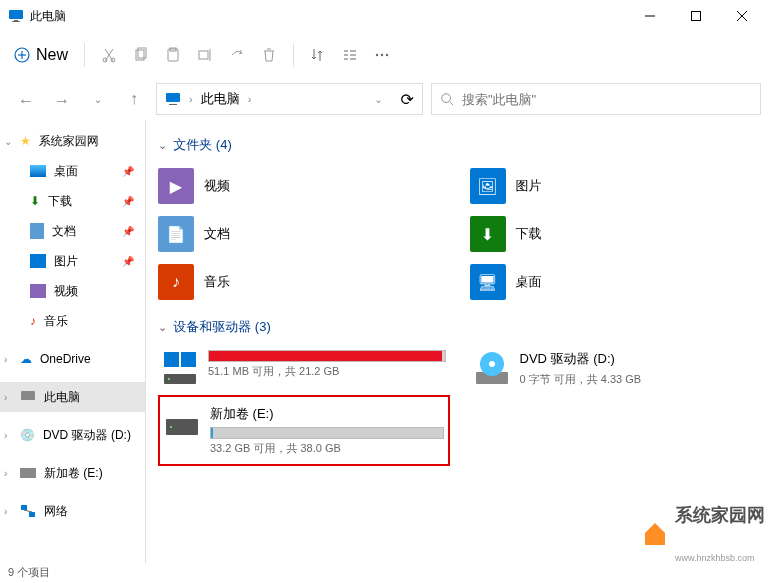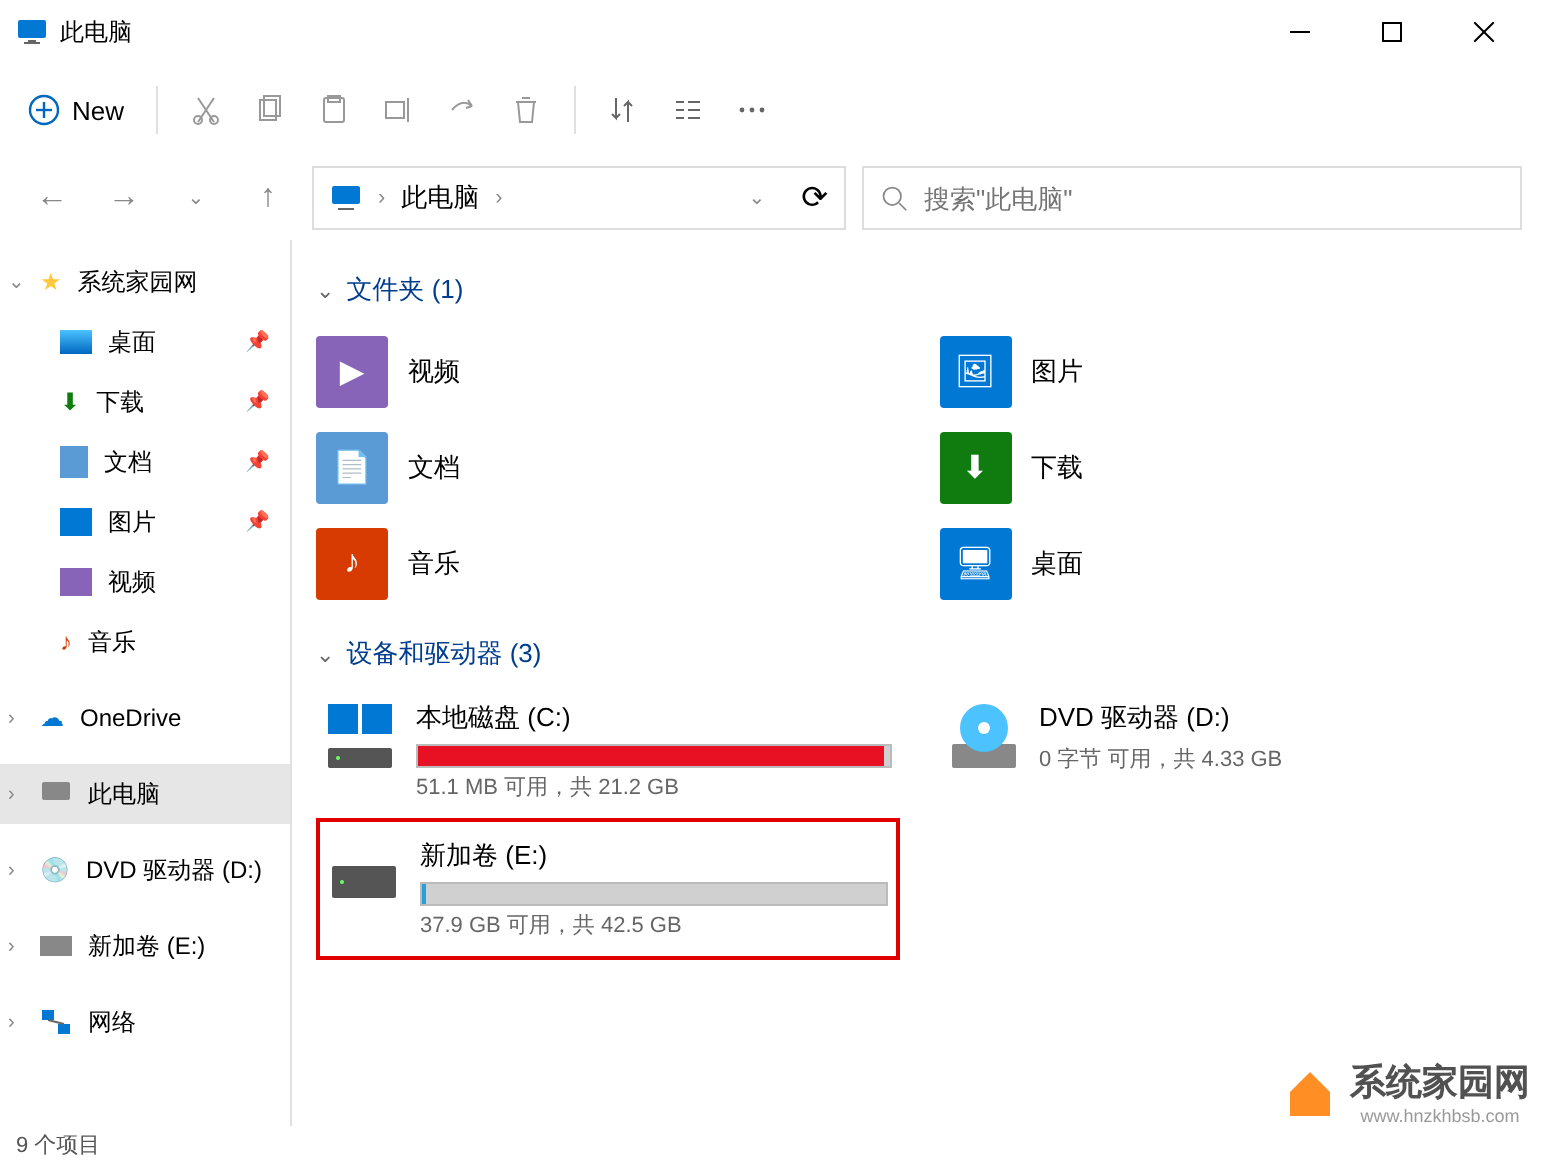--- a/index.html
+++ b/index.html
@@ -48,21 +48,21 @@
     .drv-bar { height: 12px; background: #d0d0d0; border: 1px solid #bbb; margin-bottom: 2px; position: relative; }
     .drv-fill { height: 100%; position: absolute; left: 0; top: 0; }
     .drv-stat { font-size: 11px; color: #666; }
     .hl { border: 2px solid #e00000; padding: 8px 4px; }
     
     .statusbar { position: absolute; bottom: 0; left: 0; height: 22px; font-size: 11px; padding-left: 8px; display: flex; align-items: center; color: #555; }
     
     .watermark { position: absolute; bottom: 20px; right: 8px; display: flex; align-items: center; gap: 6px; opacity: 0.85; }
     .wm-logo { width: 28px; height: 28px; }
     .wm-txt { font-size: 18px; font-weight: bold; color: #333; }
-    .wm-sub { font-size: 9px; color: #888; text-align: center; }
+    .wm-sub { font-size: 9px; color: #888; text-align: left; margin-top: 26px; }
   </style>
 </head>
 <body>
 
 <div class="titlebar">
   <svg class="icon" viewBox="0 0 16 16">
       <rect x="1" y="2" width="14" height="9" fill="#0078d4" rx="1"></rect>
       <rect x="6" y="12" width="4" height="1" fill="#666"></rect>
       <rect x="4" y="13" width="8" height="1" fill="#666"></rect>
     </svg>
@@ -87,21 +87,21 @@
   </div>
 </div>
 
 <div class="toolbar">
   <div class="new-btn">
     <svg width="16" height="16" viewBox="0 0 16 16">
         <circle cx="8" cy="8" r="7" fill="none" stroke="#0067c0" stroke-width="1.2"></circle>
         <line x1="8" y1="4" x2="8" y2="12" stroke="#0067c0" stroke-width="1.2"></line>
         <line x1="4" y1="8" x2="12" y2="8" stroke="#0067c0" stroke-width="1.2"></line>
       </svg>
-    <span style="font-size:13px">New</span>
+    <span style="font-size:16px">New</span>
   </div>
   <div class="tool-divider"></div>
   <svg class="tool-icon" viewBox="0 0 16 16">
       <path d="M4 2 L12 14 M12 2 L4 14" stroke="#999" fill="none"></path>
       <circle cx="4" cy="13" r="2" fill="none" stroke="#999"></circle>
       <circle cx="12" cy="13" r="2" fill="none" stroke="#999"></circle>
     </svg>
   <svg class="tool-icon" viewBox="0 0 16 16">
       <rect x="3" y="3" width="8" height="10" fill="none" stroke="#999"></rect>
       <rect x="5" y="1" width="8" height="10" fill="none" stroke="#999"></rect>
@@ -235,21 +235,21 @@
           <rect x="9" y="9" width="6" height="5" fill="#0078d4"></rect>
           <line x1="4" y1="7" x2="12" y2="9" stroke="#666"></line>
         </svg>
         <span>网络</span>
       </div>
   </div>
 
   <div class="main">
     <div class="section-hdr">
         <span class="chev-s">⌄</span>
-        <span>文件夹 (1)</span>
+        <span>文件夹 (4)</span>
       </div>
     <div class="grid">
       <div class="fld">
           <div class="fld-ic" style="background:#8764b8">
             <span style="color:#fff">▶</span>
           </div>
           <span class="fld-name">视频</span>
         </div>
       <div class="fld">
           <div class="fld-ic" style="background:#0078d4">
@@ -289,21 +289,20 @@
       </div>
     <div class="drives">
       <div class="drv">
         <svg class="drv-ic" viewBox="0 0 36 36">
             <rect x="2" y="24" width="32" height="10" fill="#555" rx="1"></rect>
             <circle cx="7" cy="29" r="1" fill="#6f6"></circle>
             <rect x="2" y="2" width="15" height="15" fill="#0078d4"></rect>
             <rect x="19" y="2" width="15" height="15" fill="#0078d4"></rect>
           </svg>
         <div class="drv-info">
-          <div class="drv-name">本地磁盘 (C:)</div>
           <div class="drv-bar">
               <div class="drv-fill" style="width:99%;background:#e81123"></div>
             </div>
           <div class="drv-stat">51.1 MB 可用，共 21.2 GB</div>
         </div>
       </div>
       <div class="drv">
         <svg class="drv-ic" viewBox="0 0 36 36">
             <rect x="2" y="22" width="32" height="12" fill="#888" rx="1"></rect>
             <circle cx="18" cy="14" r="12" fill="#4cc2ff"></circle>
@@ -317,21 +316,21 @@
       <div class="drv hl">
         <svg class="drv-ic" viewBox="0 0 36 36">
             <rect x="2" y="14" width="32" height="16" fill="#555" rx="1"></rect>
             <circle cx="7" cy="22" r="1" fill="#6f6"></circle>
           </svg>
         <div class="drv-info">
           <div class="drv-name">新加卷 (E:)</div>
           <div class="drv-bar">
               <div class="drv-fill" style="width:1%;background:#26a0da"></div>
             </div>
-          <div class="drv-stat">37.9 GB 可用，共 42.5 GB</div>
+          <div class="drv-stat">33.2 GB 可用，共 38.0 GB</div>
         </div>
       </div>
     </div>
   </div>
 </div>
 
 <div class="statusbar">
     <span>9 个项目</span>
   </div>
 

